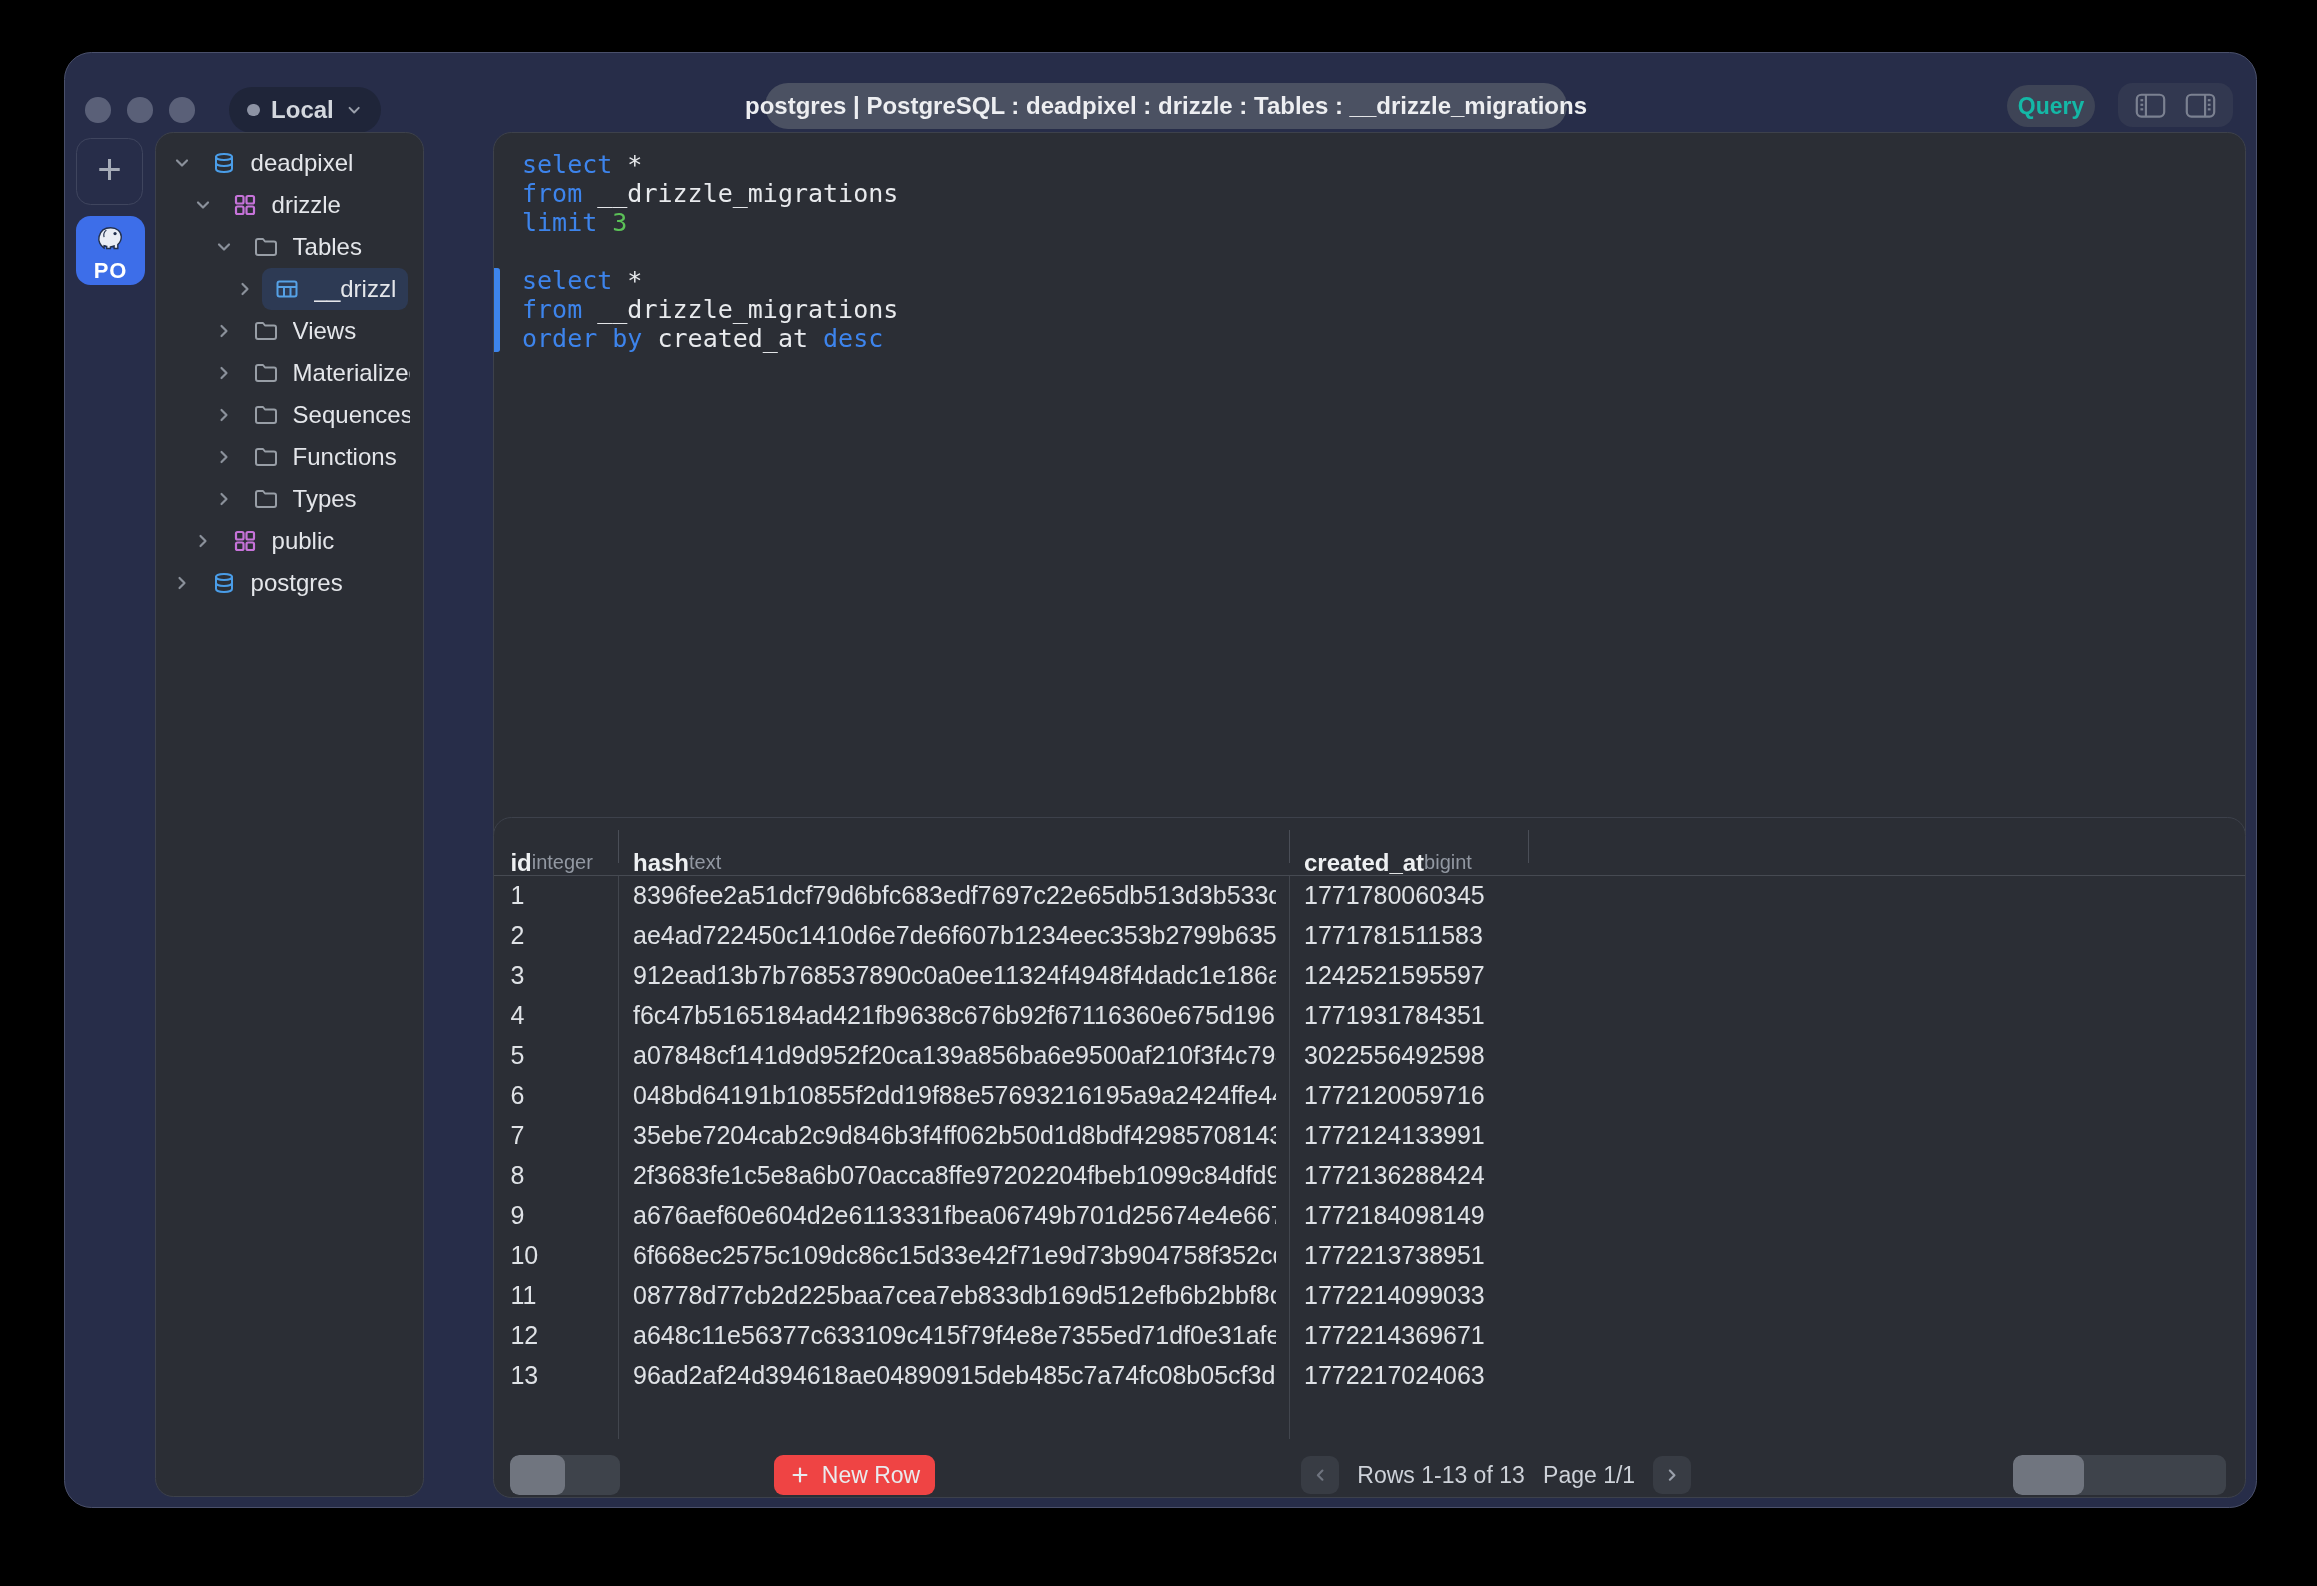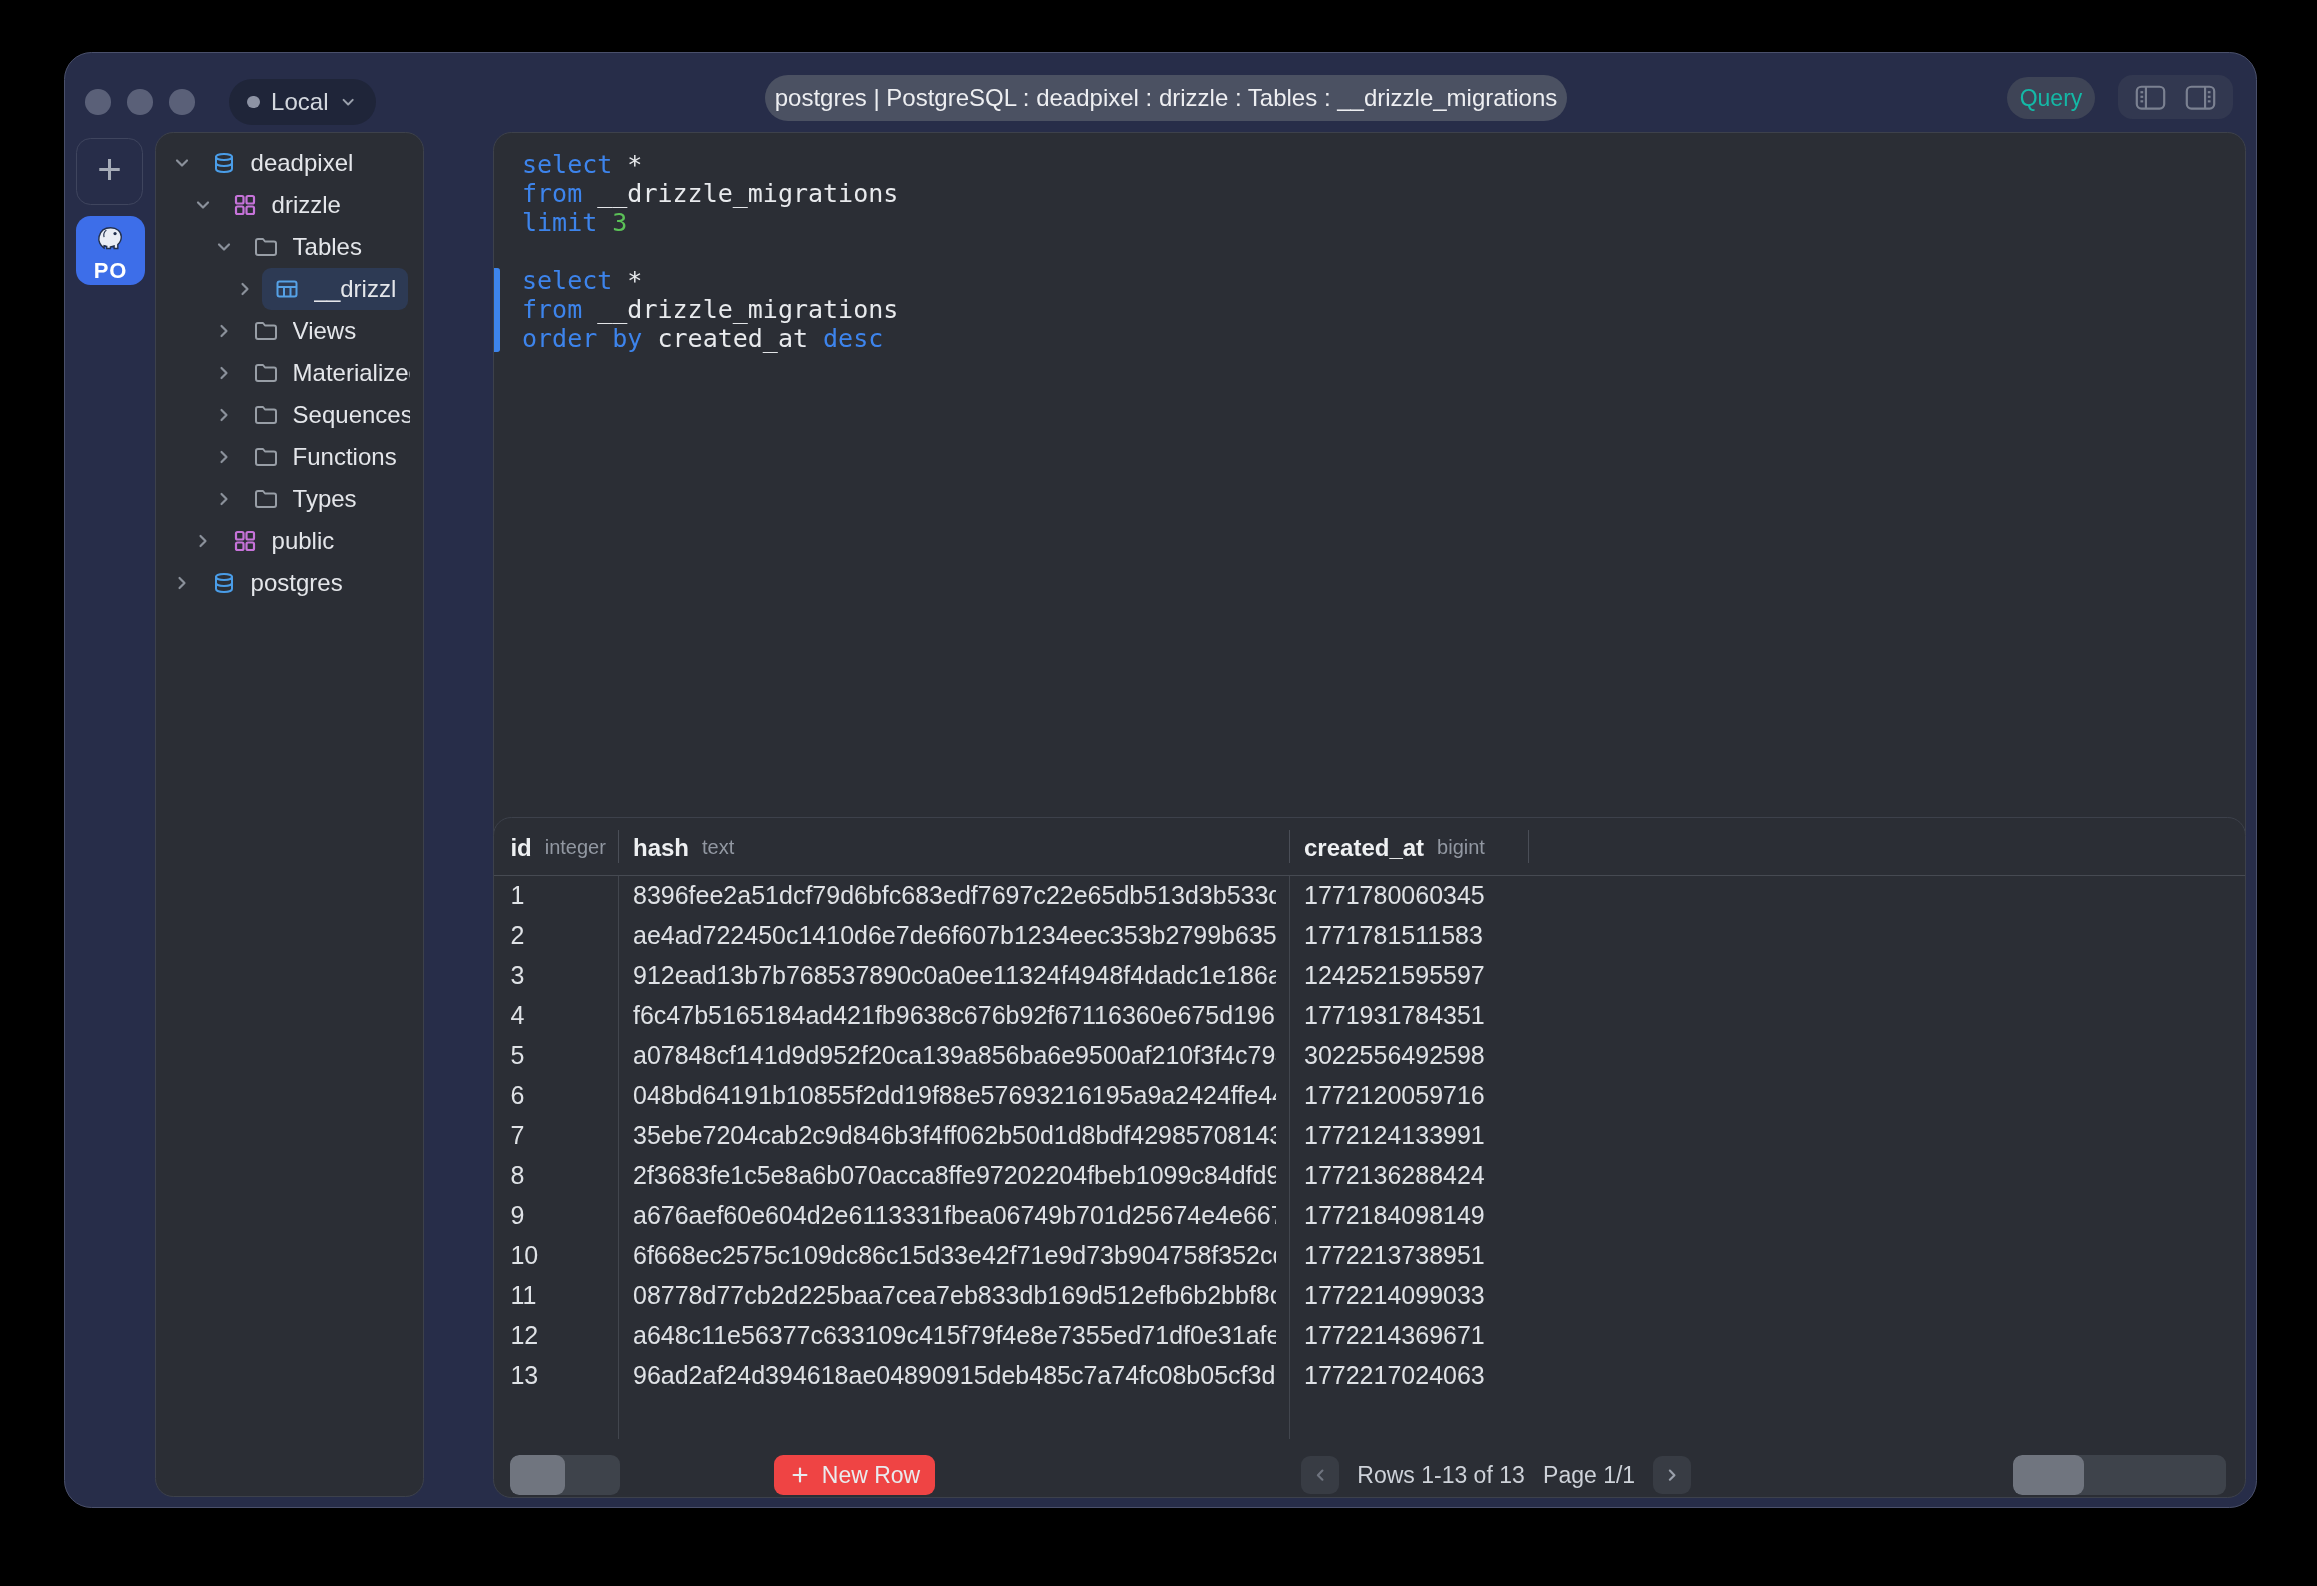--- a/index.html
+++ b/index.html
@@ -5,21 +5,21 @@
   * { margin:0; padding:0; box-sizing:border-box; }
   html,body { background:#000; width:2317px; height:1586px; }
   body { font-family:"Liberation Sans", sans-serif; color:#e4e6ea; }
   #app { position:relative; width:2317px; height:1586px; background:#000; overflow:hidden; }
 
   
   .window { position:absolute; left:64px; top:52px; width:2193px; height:1456px;
     background:#272d49; border-radius:27.4px; border:0.9px solid #4a506b; }
 
   
-  .titlebar { position:absolute; left:0; top:4px; width:100%; height:80px; }
+  .titlebar { position:absolute; left:0; top:12px; width:100%; height:80px;font-weight:bold; }
   .traffic { position:absolute; top:32px; width:25.6px; height:25.6px; border-radius:50%; background:#5a6078; }
   .t1{ left:20px; } .t2{ left:62px; } .t3{ left:104px; }
   .conn-pill { position:absolute; left:164px; top:22px; height:46px; padding:0 18.3px;
     background:#1f2539; border-radius:23px; display:flex; align-items:center; gap:11px; }
   .conn-dot { width:12.8px; height:12.8px; border-radius:50%; background:#8d93a4; }
   .conn-label { font-size:24px; color:#d3d7de; }
   .conn-chev svg { display:block; }
   .title-pill { position:absolute; left:700px; top:18.3px; width:802px; height:46px;
     background:#4b5162; border-radius:23px; display:flex; align-items:center; justify-content:center; }
   .title-pill span { font-size:24px; color:#edeef1; white-space:nowrap; }
@@ -70,21 +70,21 @@
   .query.current::before { content:""; position:absolute; left:0; top:1.8px; bottom:1.8px; width:5.5px;
     background:#3d84ec; border-radius:0 2.7px 2.7px 0; }
   .cline { white-space:pre; }
   .kw { color:#3d84ec; } .num { color:#5bc157; } .plain { color:#e8eaed; }
   .run-btn { position:absolute; right:14.6px; bottom:9.1px; height:40px; padding:0 20px;
     background:#43474f; border-radius:9.1px; display:flex; align-items:center; gap:12.8px; }
   .run-btn span { font-size:23px; color:#eef0f2; }
 
   
   .rheader { position:absolute; left:0; top:0; width:100%; height:57px; }
-  .hcell { position:absolute; top:1px; height:57px; display:flex; align-items:center; gap:13px; }
+  .hcell { position:absolute; top:16px; height:57px; display:flex; align-items:center; gap:0; }
   .hname { font-size:24px; font-weight:bold; color:#eef0f2; }
   .htype { font-size:20px; color:#9298a2; }
   .hc-id { left:16.4px; } .hc-hash { left:139px; } .hc-created { left:810px; }
   .hdiv { position:absolute; top:12px; height:33px; width:0.9px; background:#4a4e57; }
   .hsep { position:absolute; left:0; top:57px; width:100%; height:0.9px; background:#464a52; }
   .bdiv { position:absolute; top:58px; height:563px; width:0.9px; background:#42464e; }
   .rbody { position:absolute; left:0; top:57px; width:100%; }
   .trow { position:relative; height:40px; }
   .trow span { position:absolute; top:0; line-height:40px; font-size:25px; color:#dfe2e6; white-space:nowrap; overflow:hidden; }
   .c-id { left:16.4px; width:101px; }

